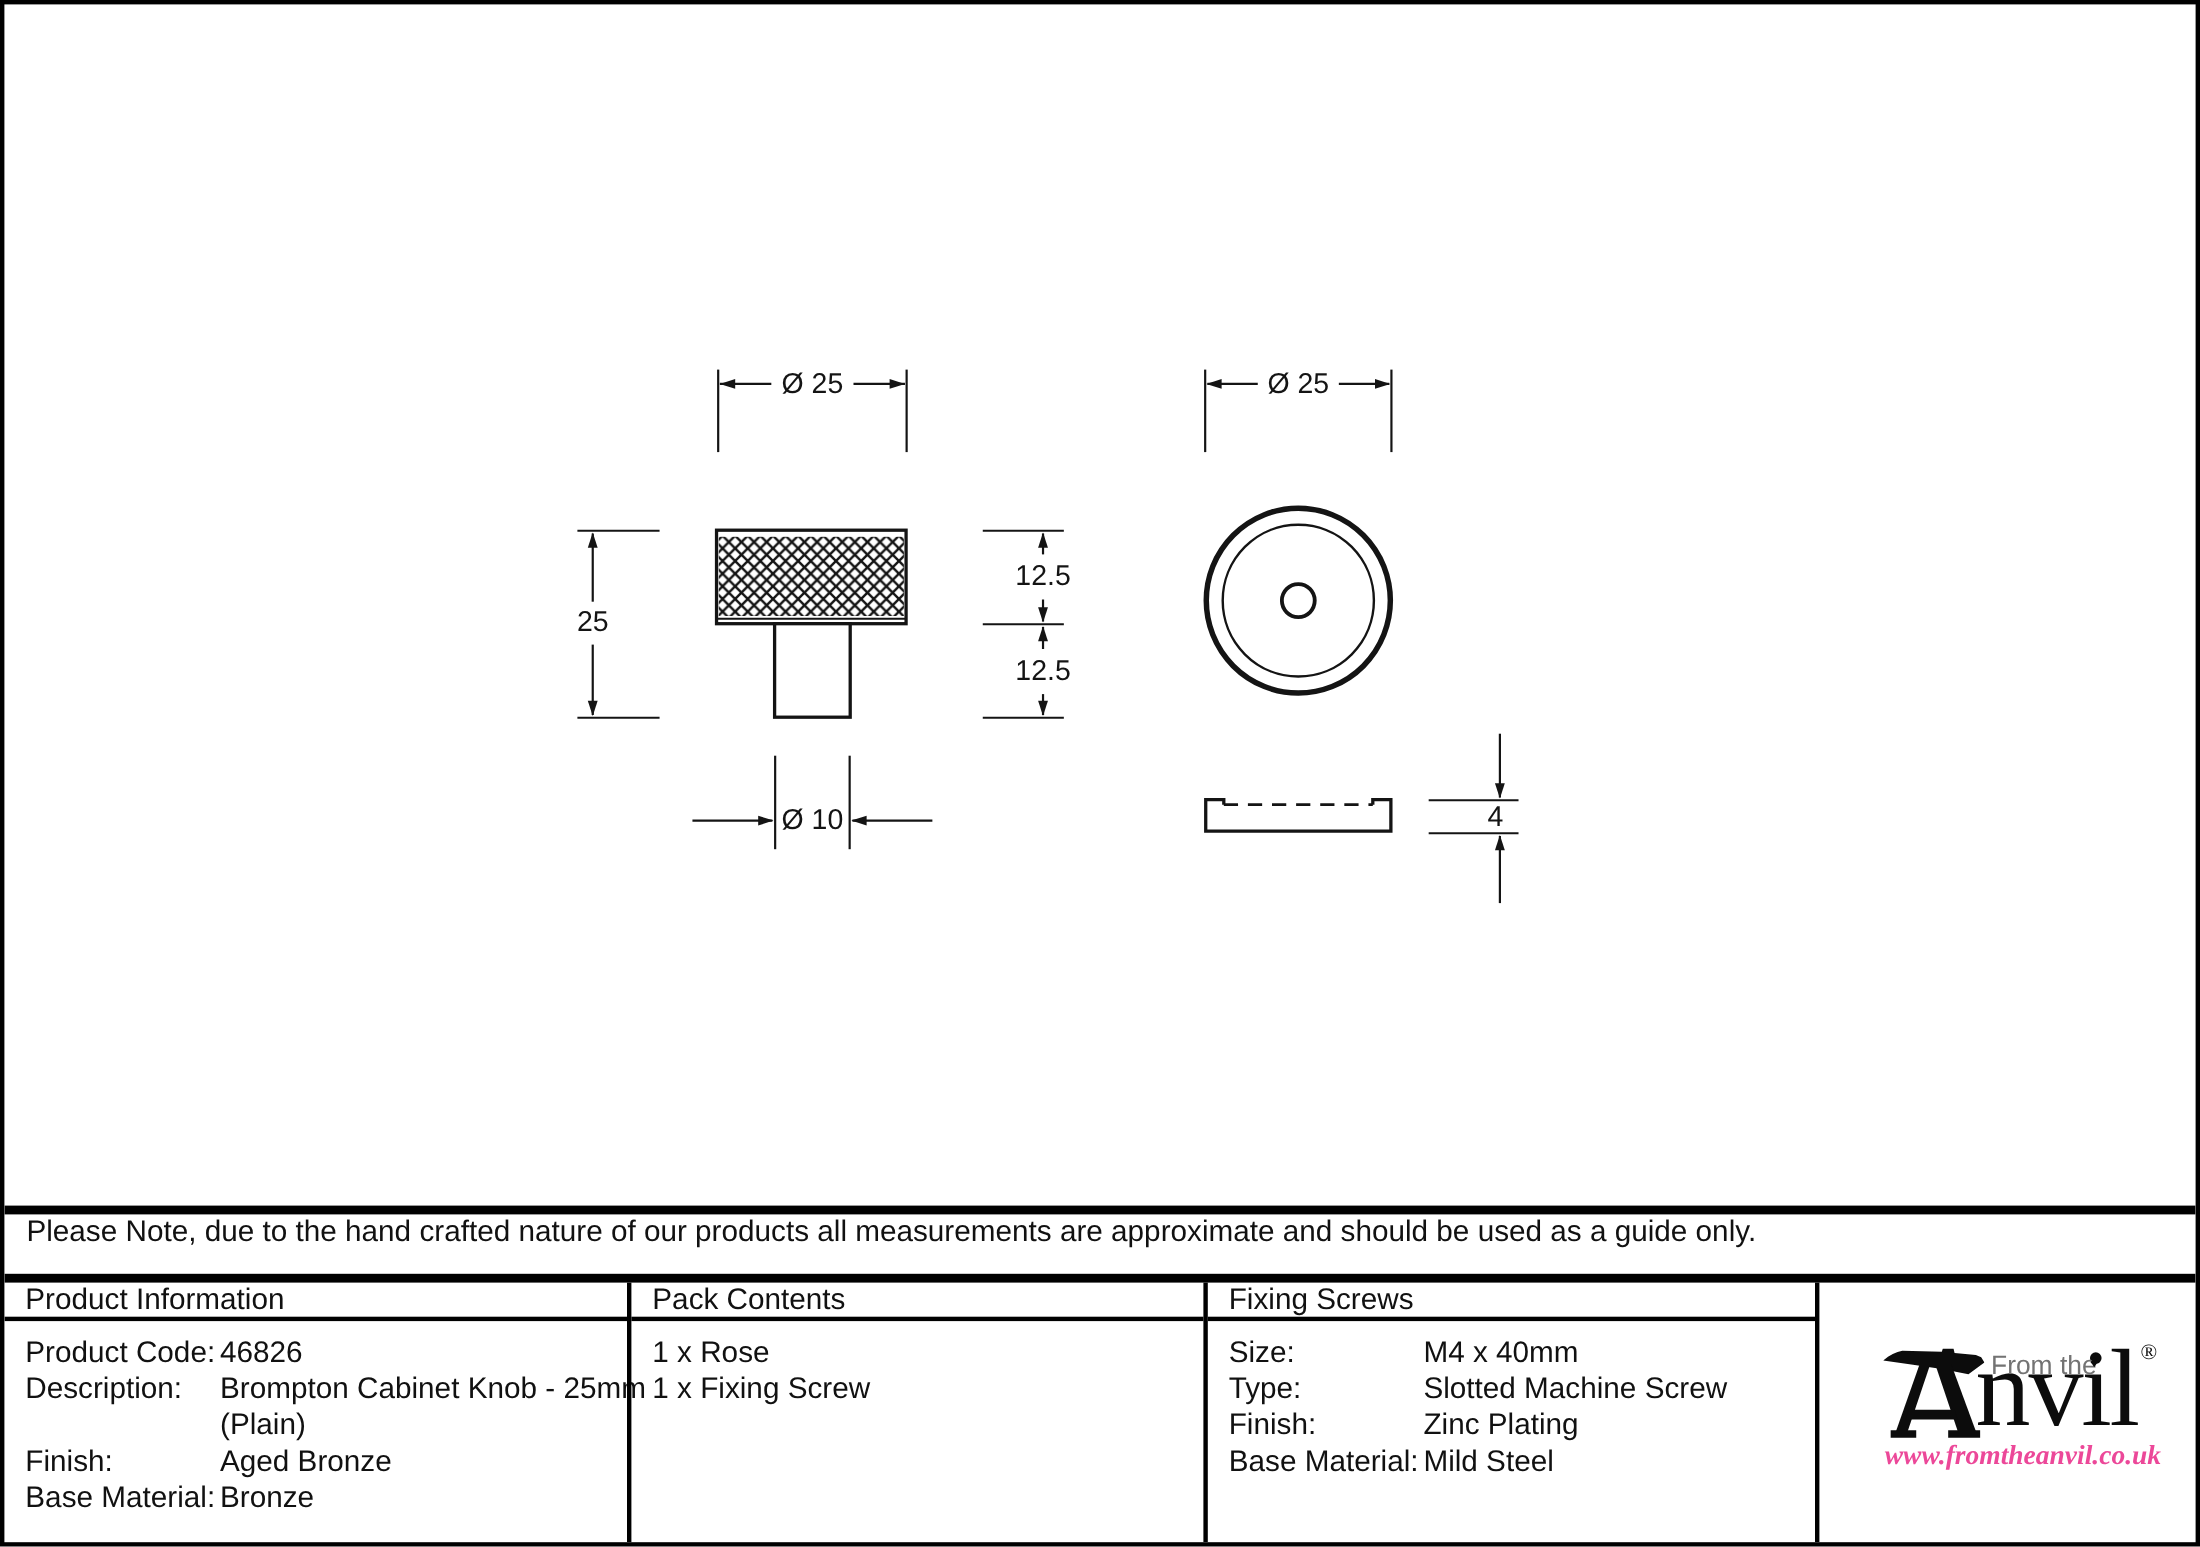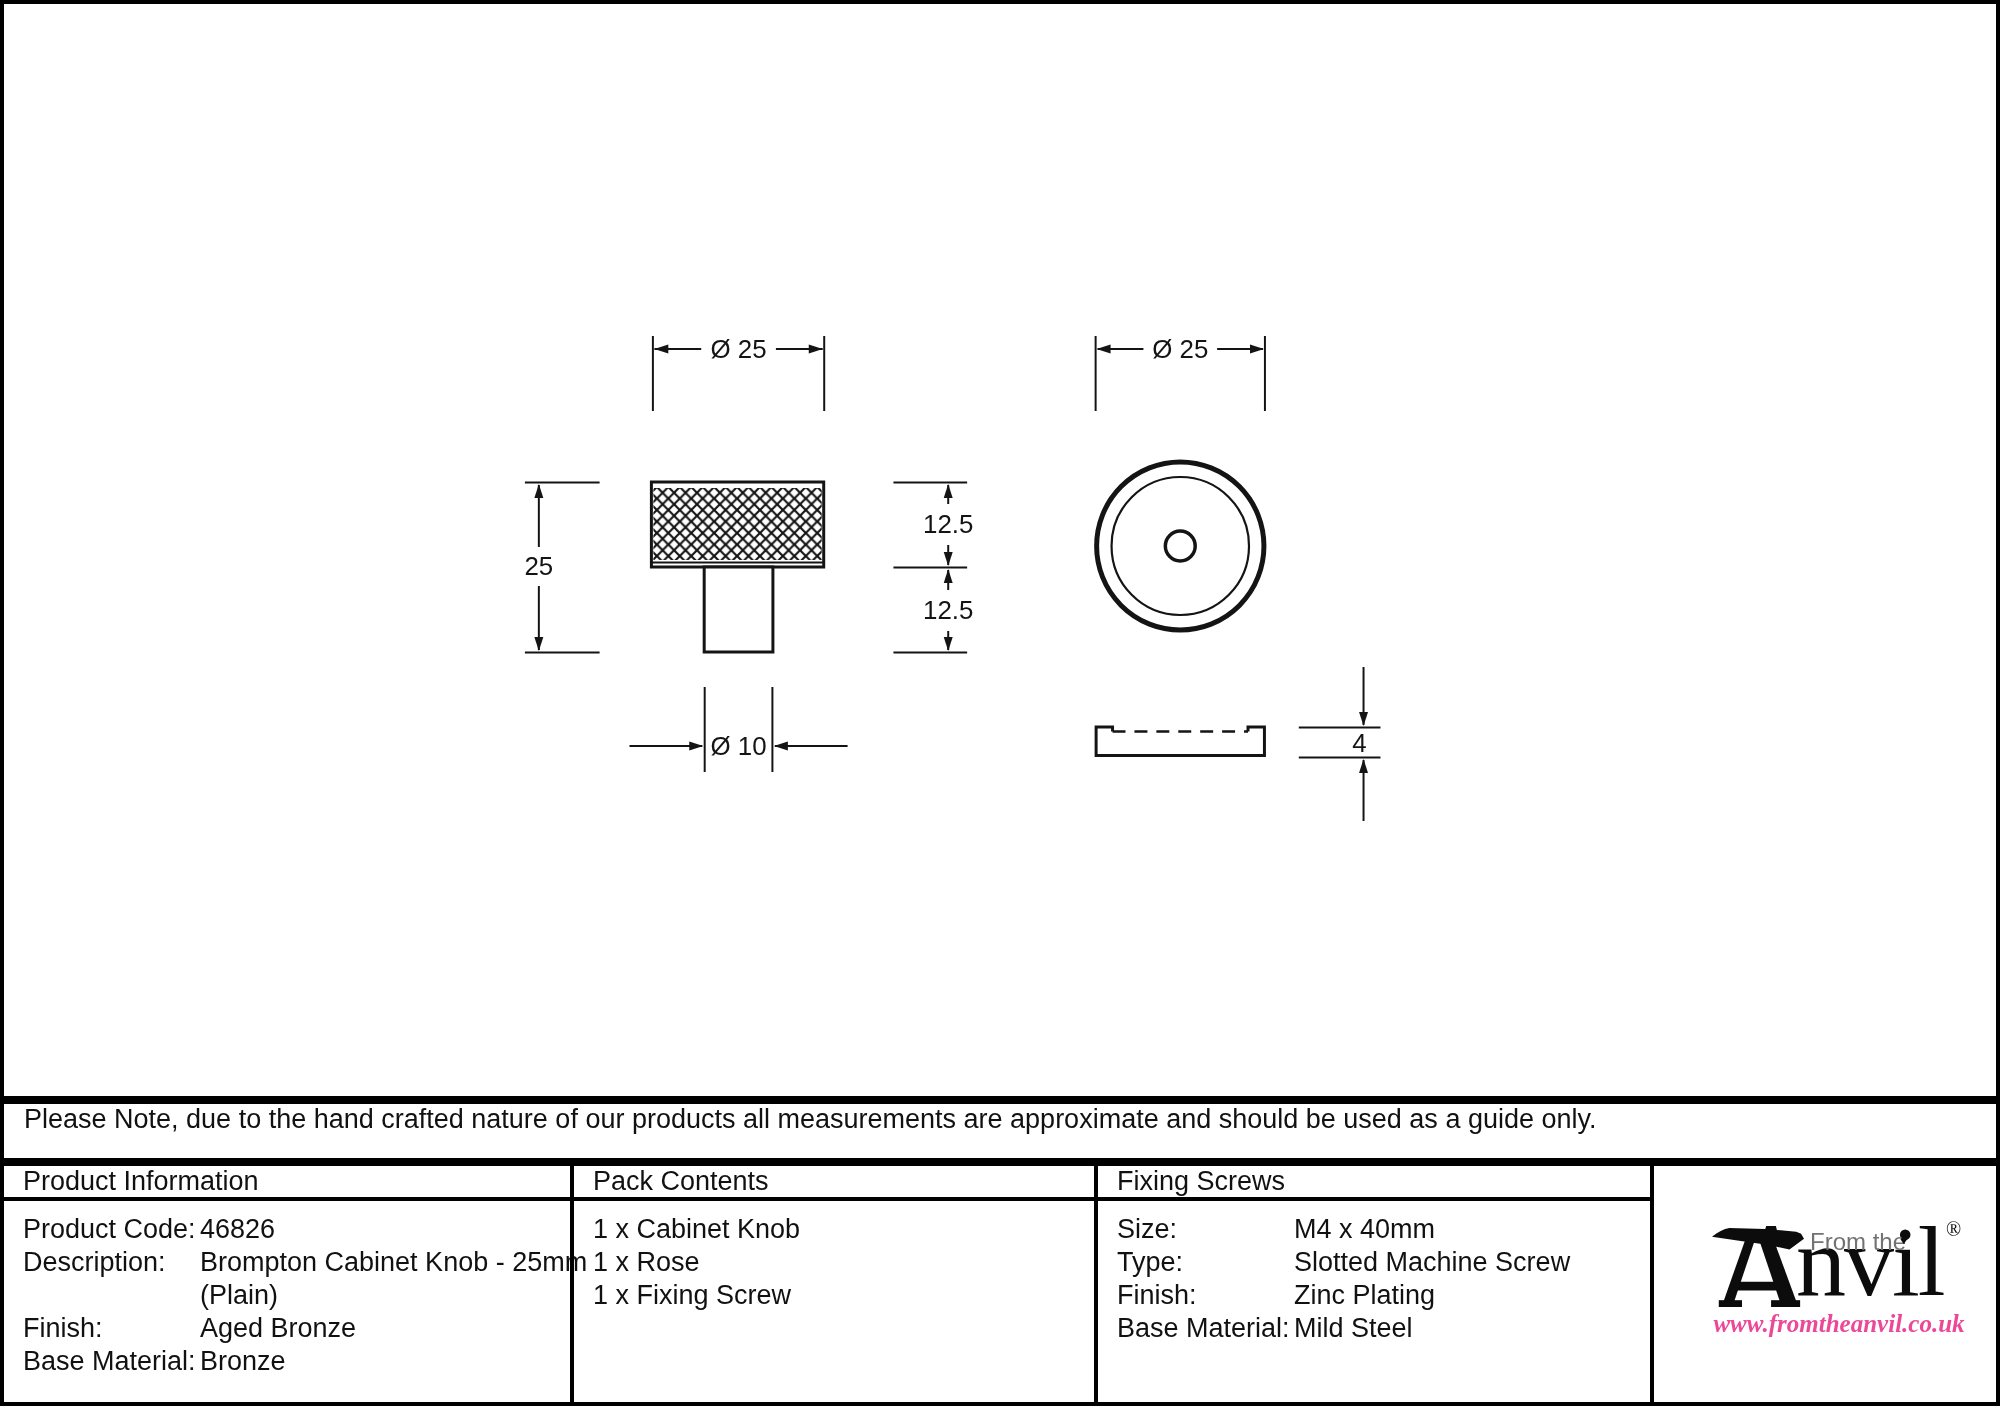--- a/index.html
+++ b/index.html
@@ -189,21 +189,20 @@
         <div class="row"><span class="lbl">Description:</span><span>Brompton Cabinet Knob - 25mm</span></div>
         <div class="row"><span class="lbl"></span><span>(Plain)</span></div>
         <div class="row"><span class="lbl">Finish:</span><span>Aged Bronze</span></div>
         <div class="row"><span class="lbl">Base Material:</span><span>Bronze</span></div>
       </div>
     </div>
 
     <div class="col col-2">
       <div class="col-head">Pack Contents</div>
       <div class="col-body">
-        <div class="item">1 x Cabinet Knob</div>
         <div class="item">1 x Rose</div>
         <div class="item">1 x Fixing Screw</div>
       </div>
     </div>
 
     <div class="col col-3">
       <div class="col-head">Fixing Screws</div>
       <div class="col-body">
         <div class="row"><span class="lbl">Size:</span><span>M4 x 40mm</span></div>
         <div class="row"><span class="lbl">Type:</span><span>Slotted Machine Screw</span></div>

